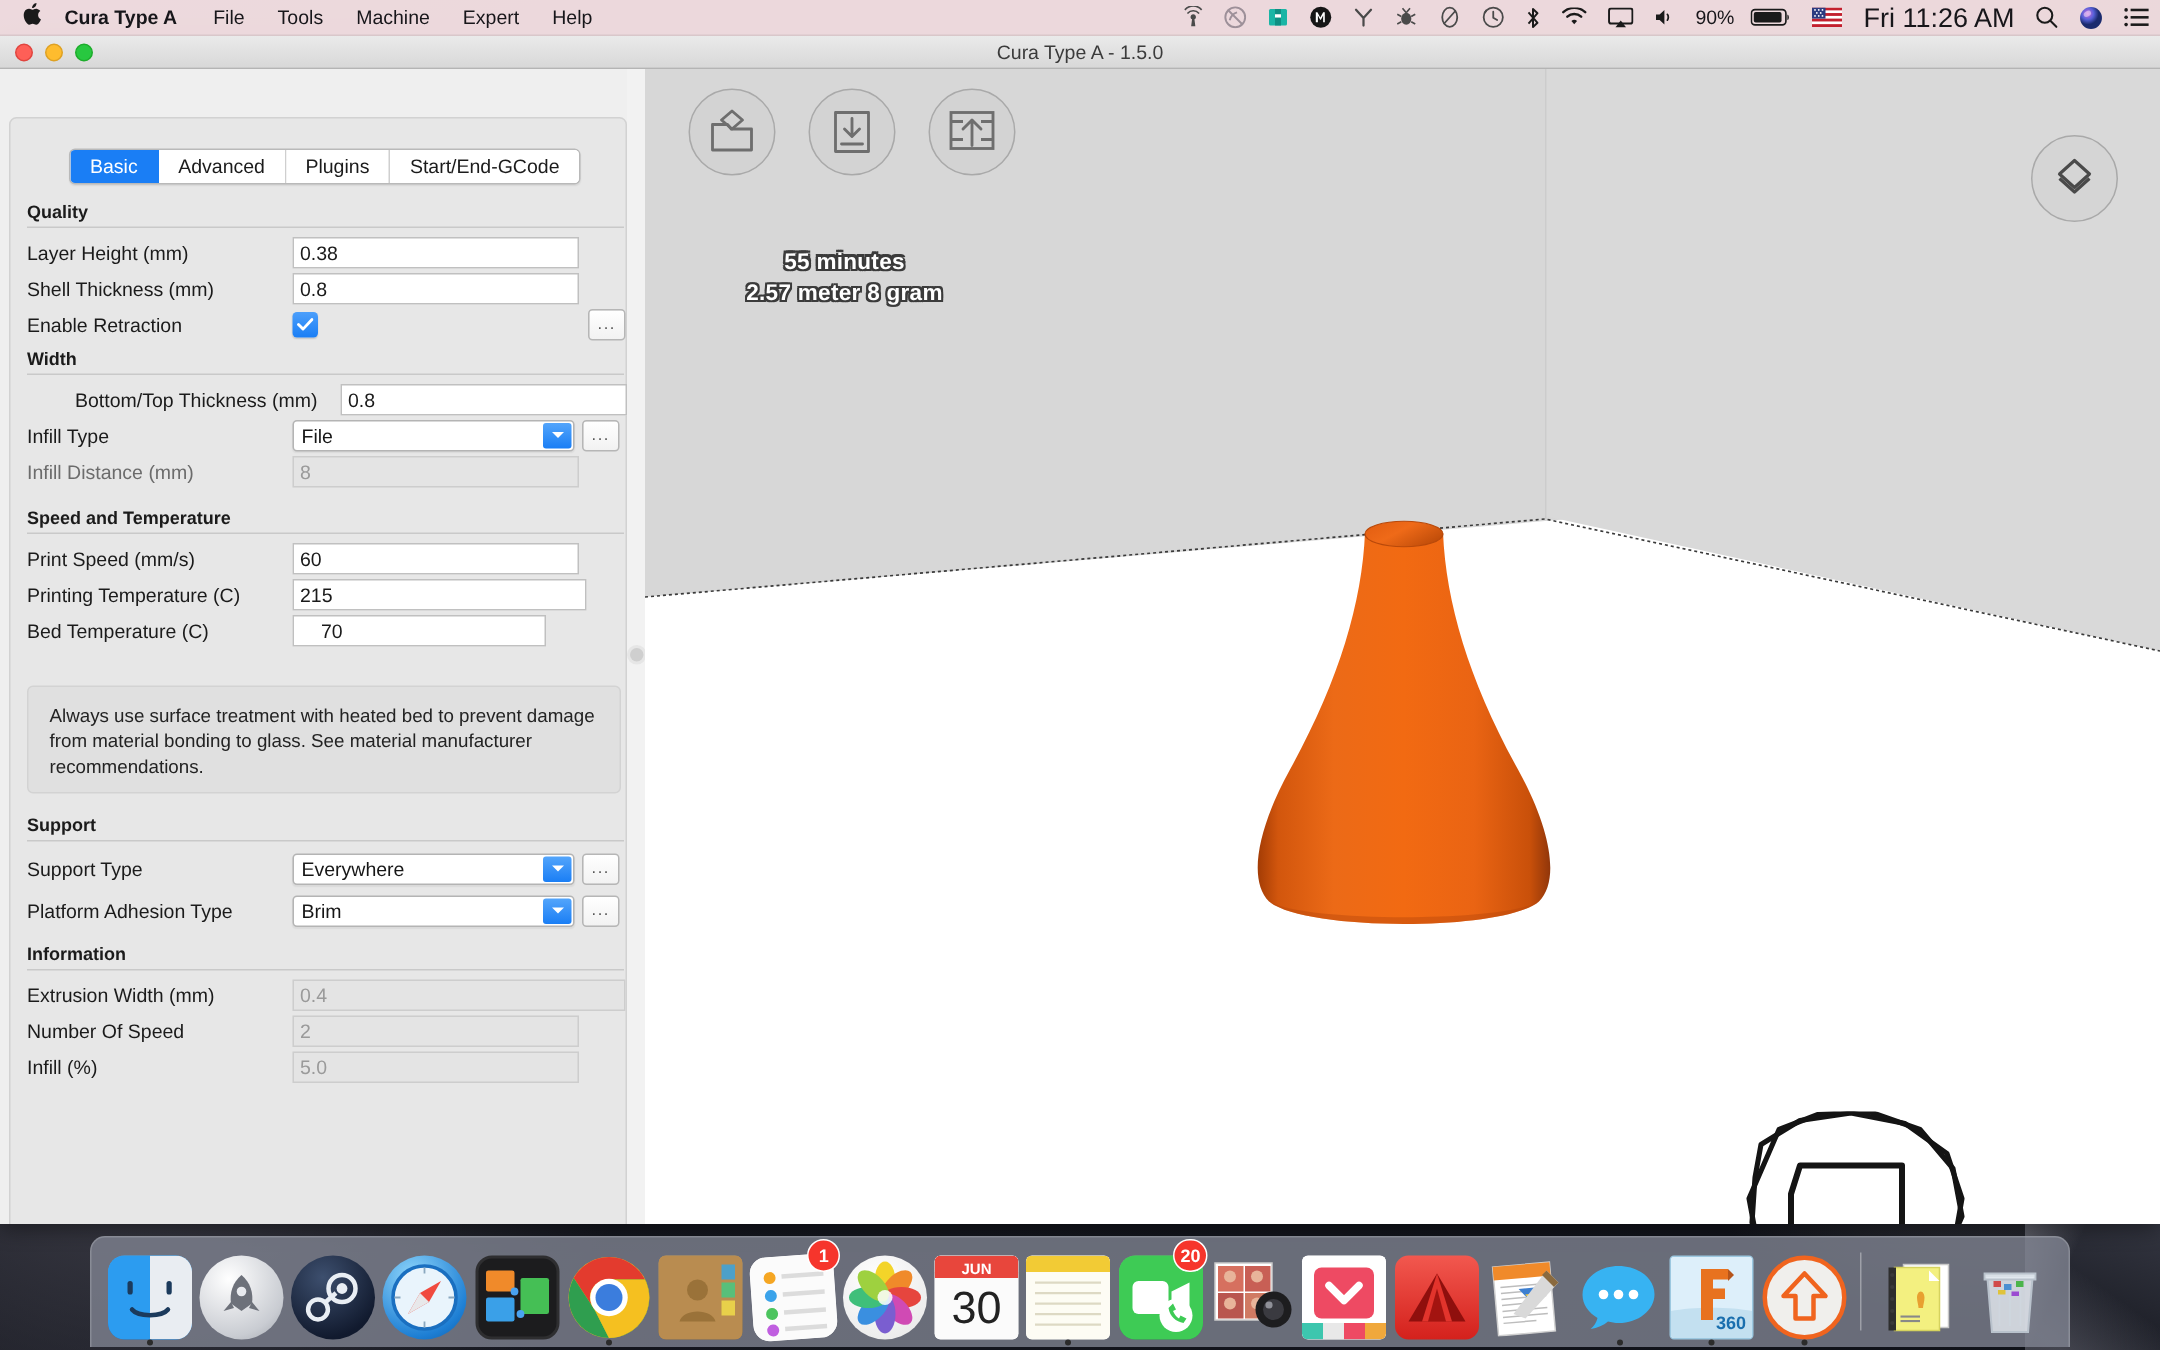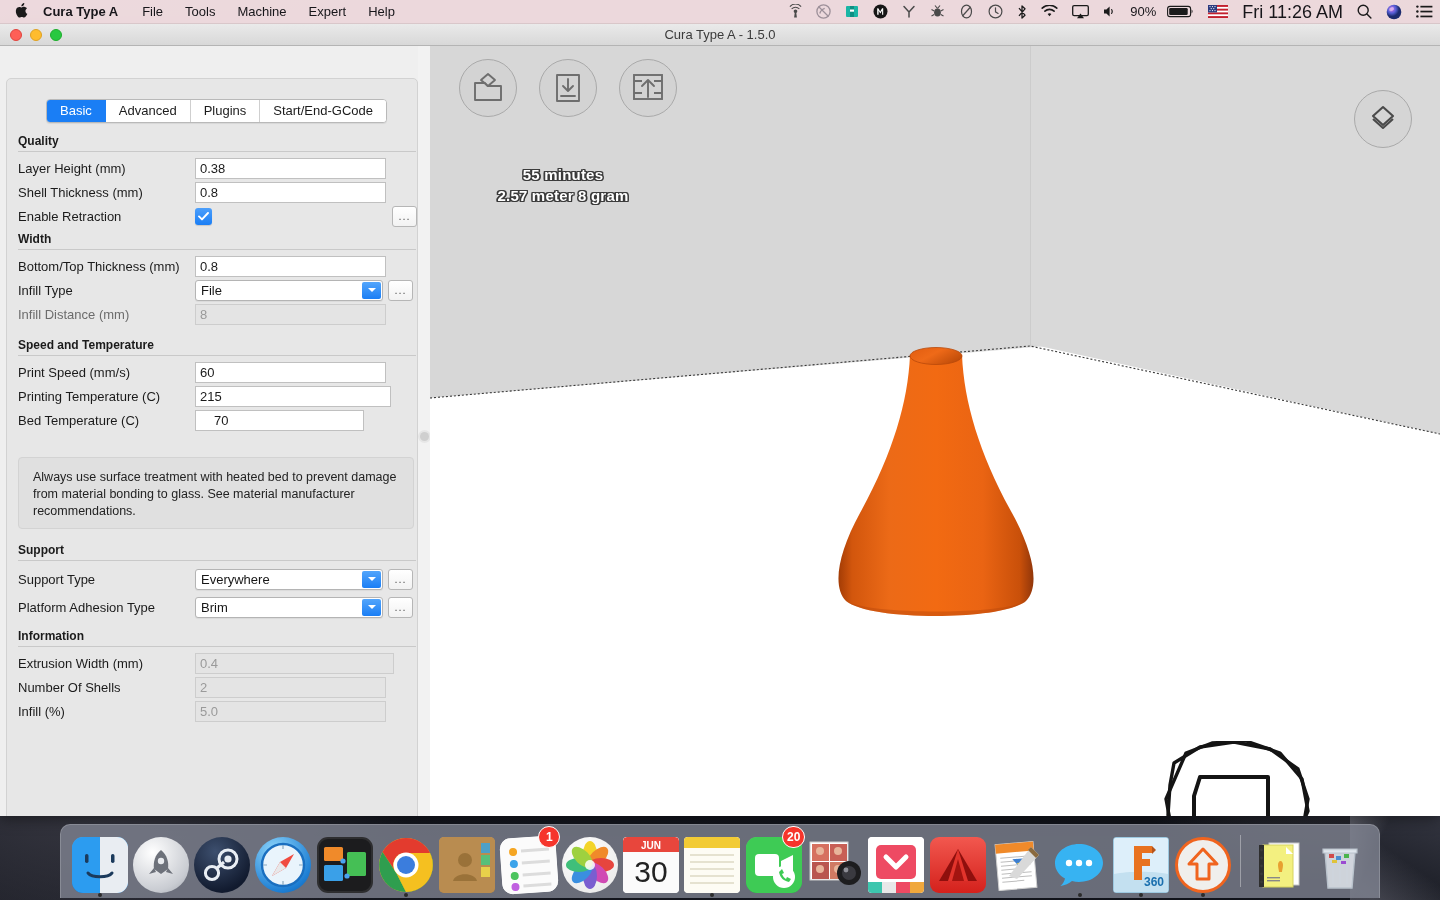--- a/index.html
+++ b/index.html
@@ -430,21 +430,21 @@
               </svg>
           </div>
         </div>
         <div class="dots-btn" style="margin-left:6px;">...</div>
       </div>
     </div>
 
     <div class="group" style="top:186px;">
       <div class="group-title">Width</div>
       <div class="row" style="margin-top:4px;">
-        <div class="row-label" style="width:177px;">Bottom/Top Thickness (mm)</div>
+        <div class="row-label" style="width:177px;margin-left:32px;">Bottom/Top Thickness (mm)</div>
         <div class="fld" style="width:191px;">0.8</div>
       </div>
       <div class="row">
         <div class="row-label" style="width:177px;">Infill Type</div>
         <div class="sel" style="width:188px;">
           <span>File</span>
           <span class="arrow"></span>
         </div>
         <div class="dots-btn" style="margin-left:5px;">...</div>
       </div>
@@ -489,24 +489,24 @@
           <span class="arrow"></span>
         </div>
         <div class="dots-btn" style="margin-left:5px;">...</div>
       </div>
     </div>
 
     <div class="group" style="top:583px;">
       <div class="group-title">Information</div>
       <div class="row" style="margin-top:4px;">
         <div class="row-label" style="width:177px;">Extrusion Width (mm)</div>
-        <div class="fld disabled" style="width:199px;text-align:center;">0.4</div>
+        <div class="fld disabled" style="width:222px;text-align:center;">0.4</div>
       </div>
       <div class="row">
-        <div class="row-label" style="width:177px;">Number Of Shells</div>
+        <div class="row-label" style="width:177px;">Number Of Speed</div>
         <div class="fld disabled" style="width:191px;">2</div>
       </div>
       <div class="row">
         <div class="row-label" style="width:177px;">Infill (%)</div>
         <div class="fld disabled" style="width:191px;">5.0</div>
       </div>
     </div>
   </div>
 
   <div id="splitter">

